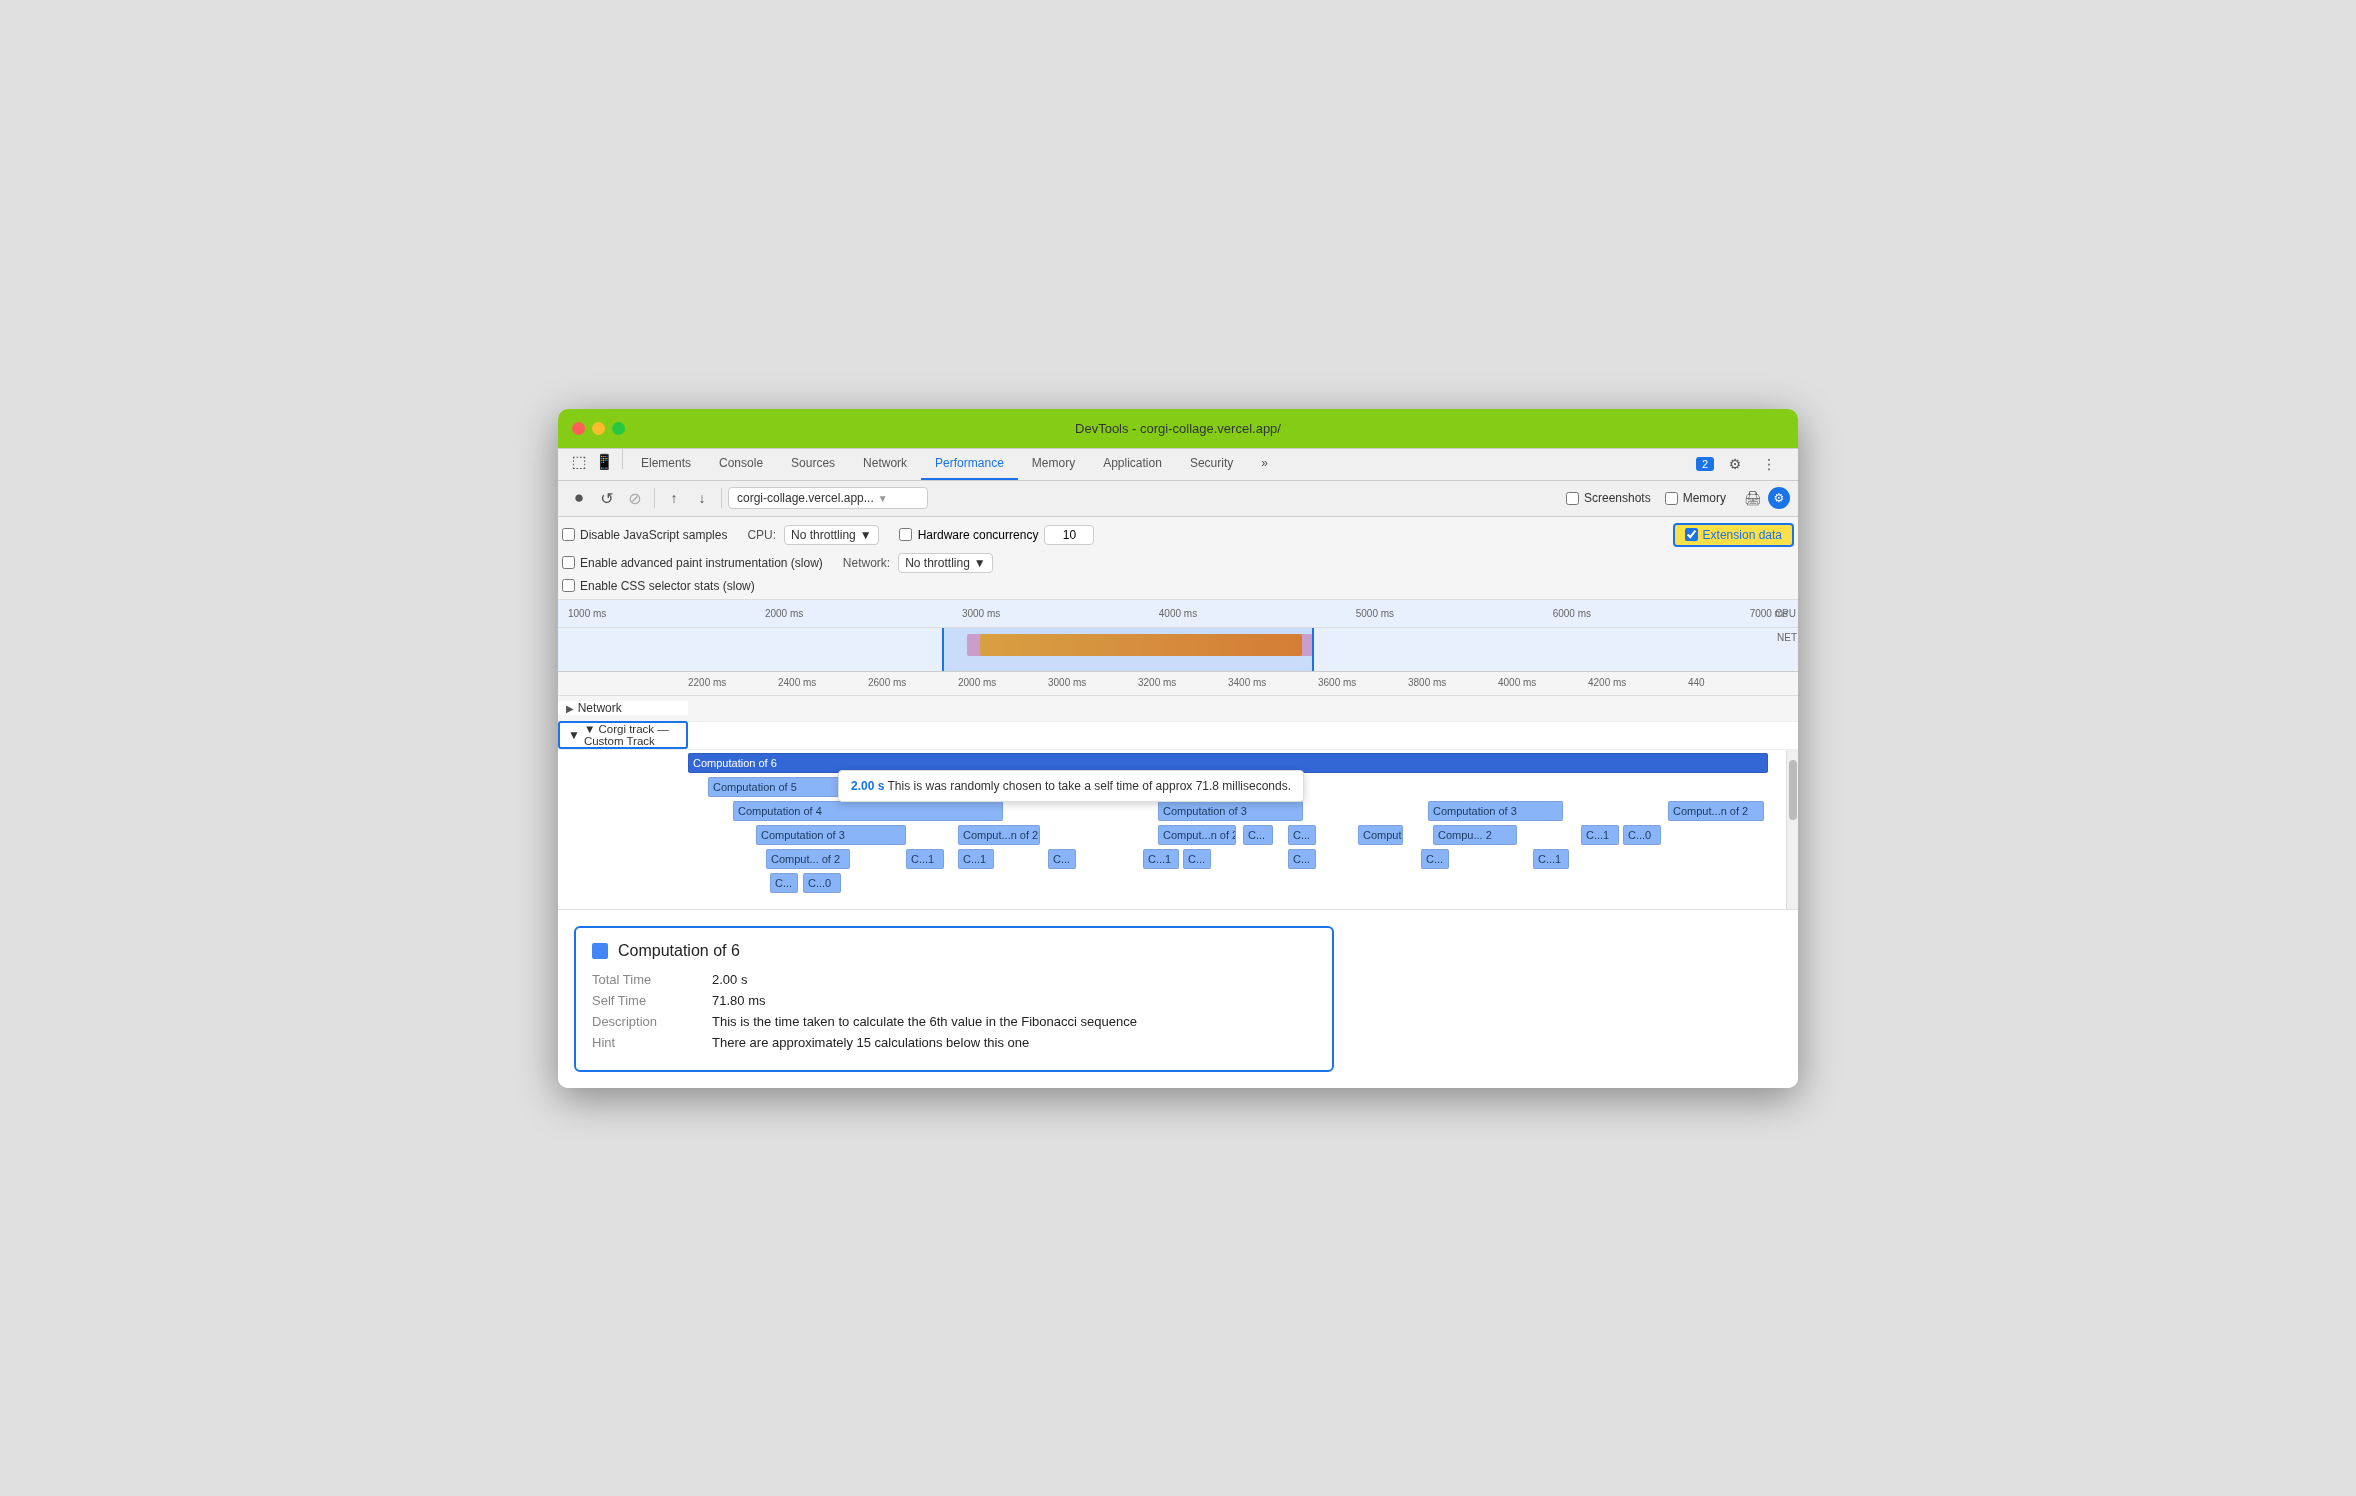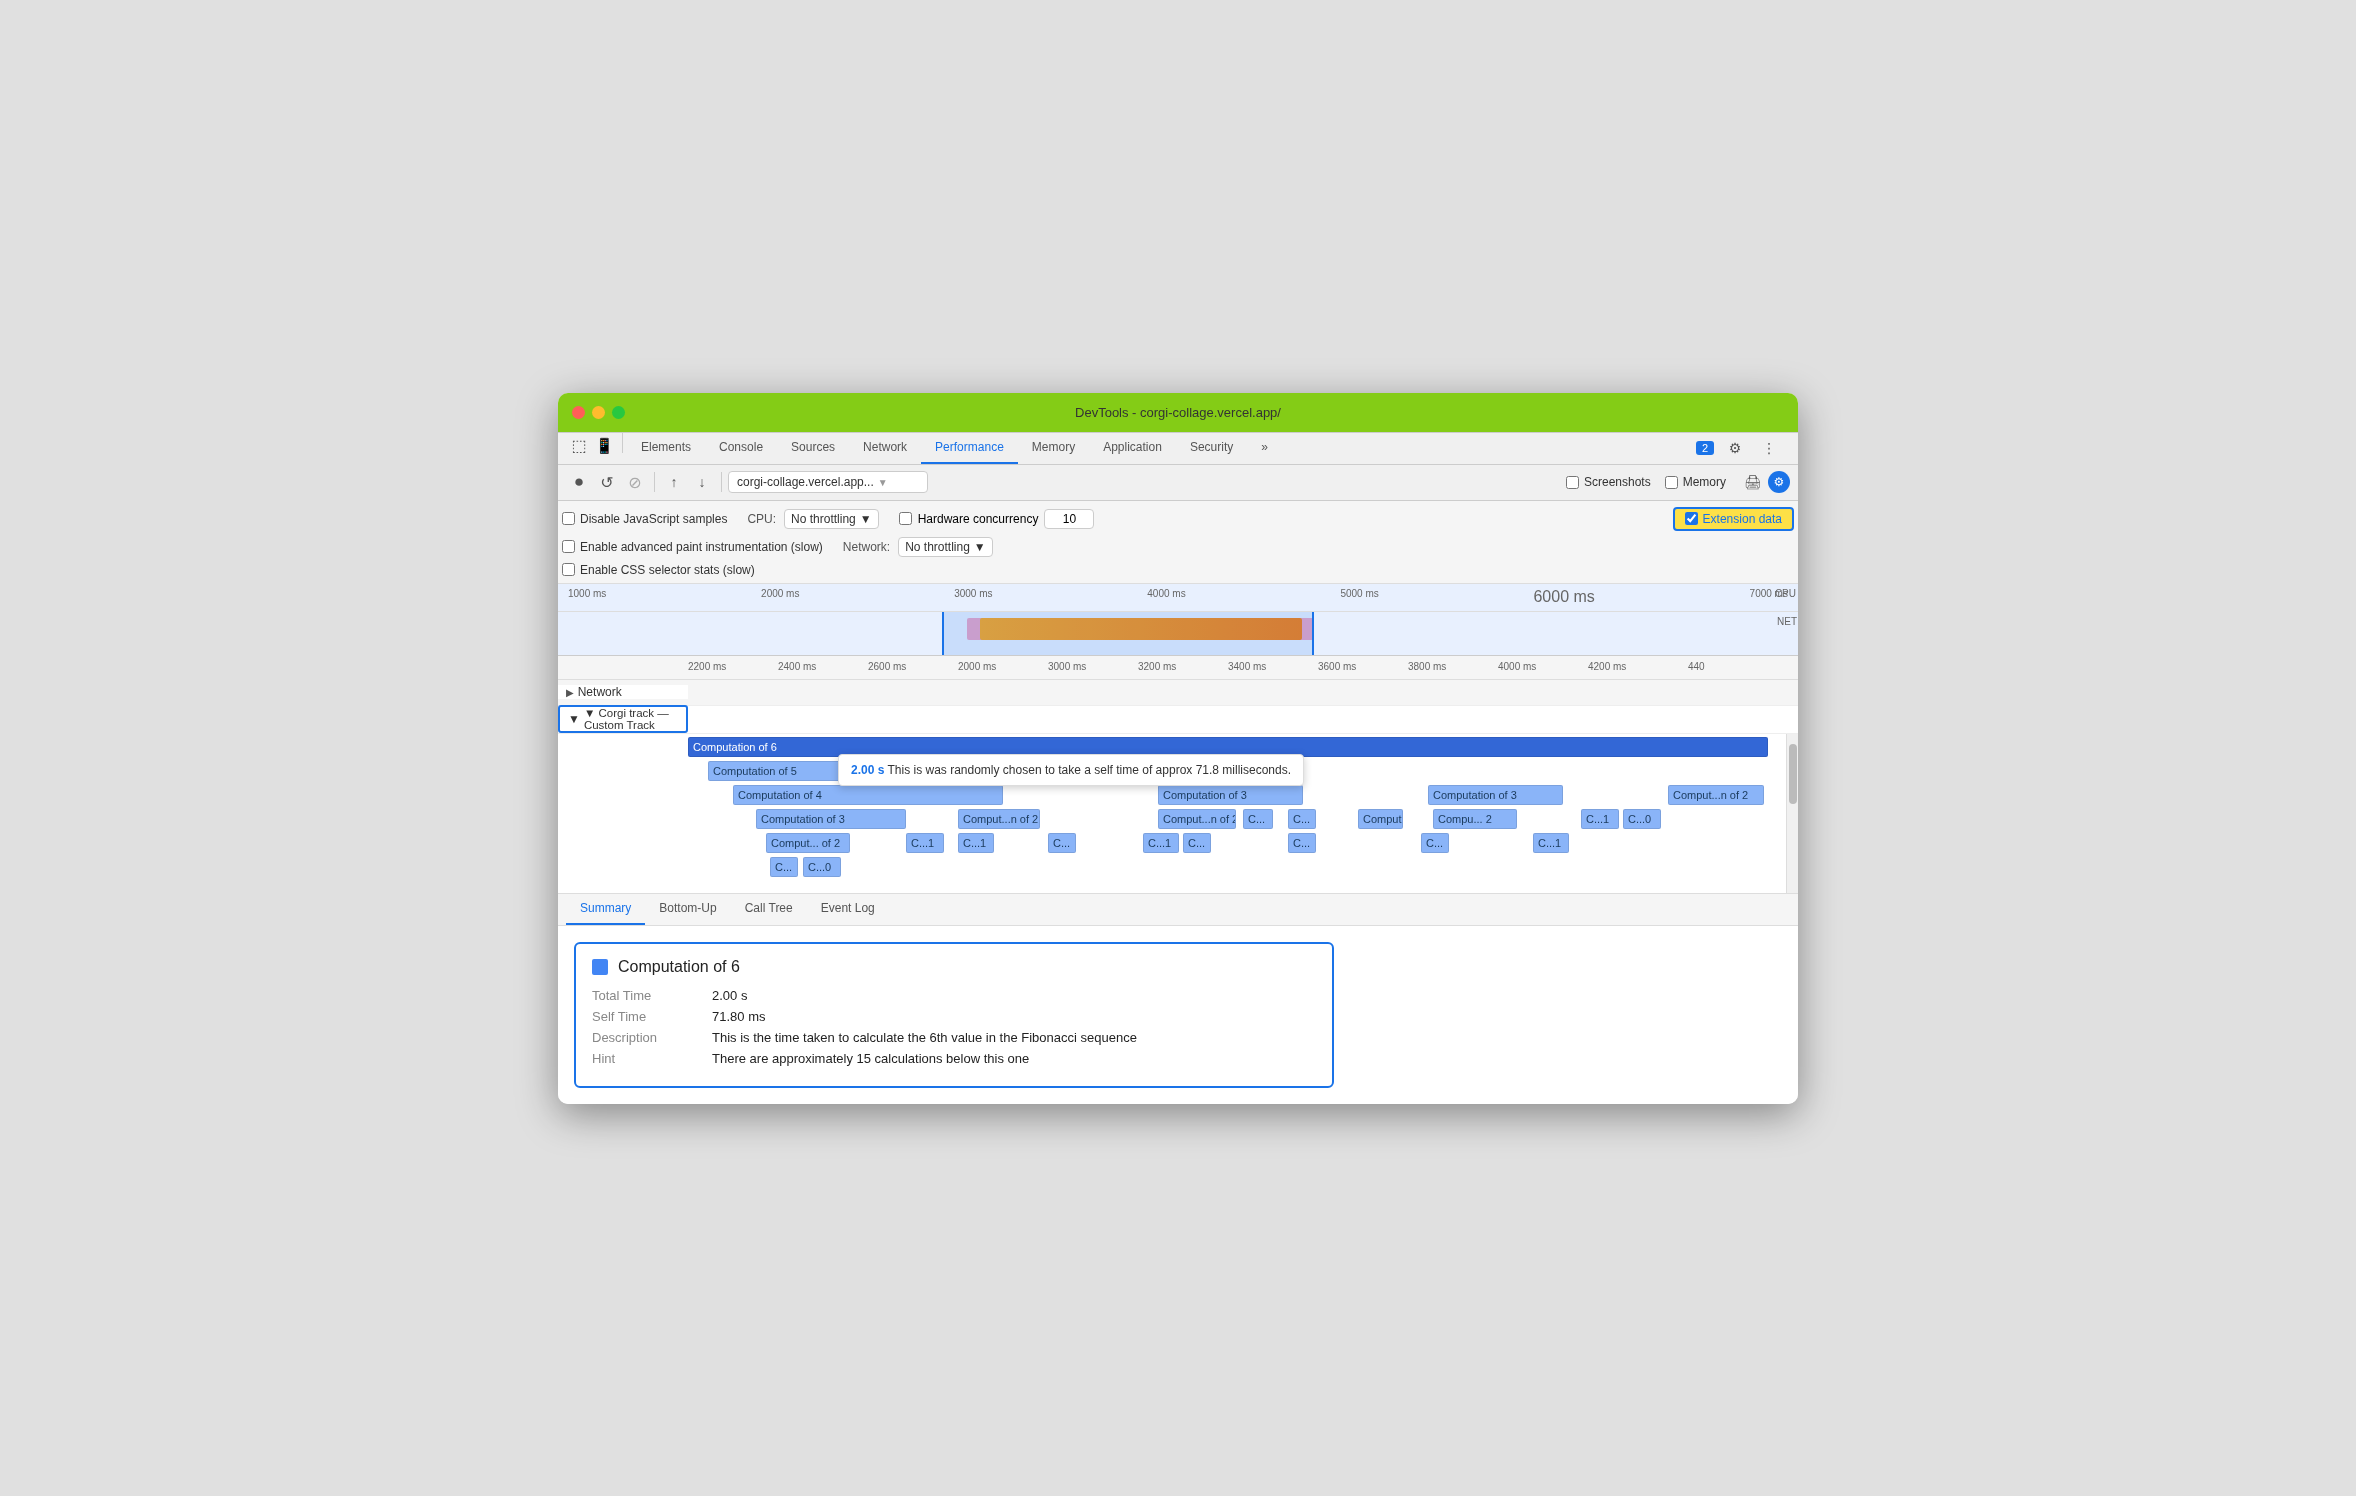--- a/index.html
+++ b/index.html
@@ -495,21 +495,21 @@
     </div>
   </div>
 
   <div class="timeline-ruler" style="background:#e8f0fe;height:28px;padding:0 0;">
     <div style="position:relative;width:100%;display:flex;justify-content:space-between;padding:0 10px;">
       <span style="font-size:10px;color:#666;">1000 ms</span>
       <span style="font-size:10px;color:#666;">2000 ms</span>
       <span style="font-size:10px;color:#666;">3000 ms</span>
       <span style="font-size:10px;color:#666;">4000 ms</span>
       <span style="font-size:10px;color:#666;">5000 ms</span>
-      <span style="font-size:16px;color:#666;">6000 ms</span>
+      <span style="font-size:10px;color:#666;">6000 ms</span>
       <span style="font-size:10px;color:#666;">7000 ms</span>
       <span style="position:absolute;right:2px;font-size:10px;color:#666;">CPU</span>
     </div>
   </div>
   <div class="overview-bar" style="height:44px;">
     <div class="overview-pink" style="left:33%;width:28%;"></div>
     <div class="overview-bar-inner" style="left:34%;width:26%;"></div>
     <div class="overview-selection" style="left:31%;width:30%;"></div>
     <span style="position:absolute;right:1px;top:4px;font-size:10px;color:#666;">NET</span>
   </div>
@@ -647,34 +647,20 @@
       <div class="flame-block" style="left:115px;width:38px;">
         <span>C...0</span>
       </div>
     </div>
 
     <div style="position:absolute;right:0;bottom:0;top:0;width:12px;background:#f0f0f0;border-left:1px solid #ddd;">
       <div style="width:8px;height:60px;background:#bbb;border-radius:4px;margin:2px auto;margin-top:10px;"></div>
     </div>
   </div>
 
-  <div class="bottom-tabs">
-    <div class="bottom-tab active">
-      <span>Summary</span>
-    </div>
-    <div class="bottom-tab">
-      <span>Bottom-Up</span>
-    </div>
-    <div class="bottom-tab">
-      <span>Call Tree</span>
-    </div>
-    <div class="bottom-tab">
-      <span>Event Log</span>
-    </div>
-  </div>
 
   <div class="summary-panel">
     <div class="summary-box">
       <div class="summary-header">
         <div class="summary-color-box"></div>
         <span class="summary-title">Computation of 6</span>
       </div>
       <div class="summary-row">
         <span class="summary-key">Total Time</span>
         <span class="summary-val">2.00 s</span>

